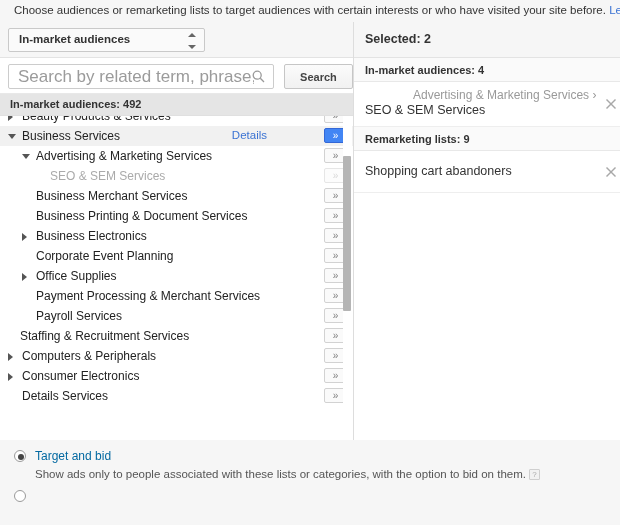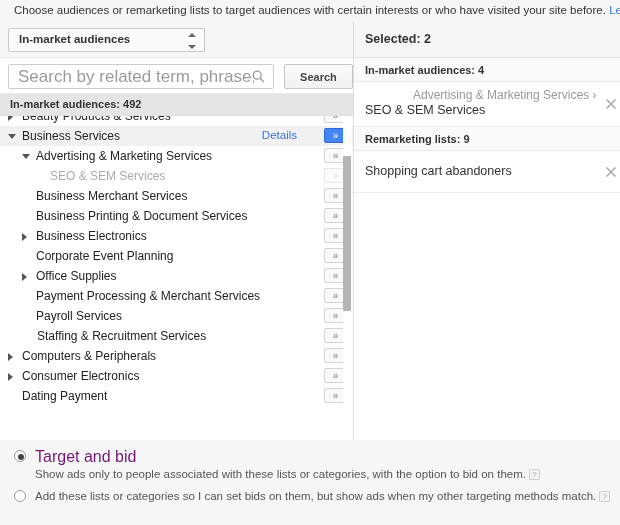--- a/index.html
+++ b/index.html
@@ -159,21 +159,21 @@
     position: absolute;
     width: 9px; height: 9px;
   }
   .arrow i { display: block; width: 0; height: 0; }
   .arrow .right { border-top: 4px solid transparent; border-bottom: 4px solid transparent; border-left: 5px solid #555; margin-top: 1px; }
   .arrow .down  { border-left: 4px solid transparent; border-right: 4px solid transparent; border-top: 5px solid #555; margin-top: 2px; }
   .row .label { display: block; }
   .row.disabled .label { color: #aaa; }
   .details-link {
     position: absolute;
-    right: 56px; top: 3px;
+    right: 86px; top: 3px;
     font-size: 11.5px;
     color: #3b73d3;
     text-decoration: none;
     cursor: pointer;
   }
   .chev {
     position: absolute;
     right: 6px; top: 2px;
     width: 23px; height: 15px;
     border: 1px solid #d2d2d2;
@@ -267,22 +267,22 @@
   .radio.on::after {
     content: "";
     position: absolute;
     left: 3px; top: 3px;
     width: 6px; height: 6px;
     border-radius: 50%;
     background: #444;
   }
   .opt-title {
     padding-left: 21px;
-    font-size: 16px;
-    color: #701a75;
+    font-size: 12px;
+    color: #0369a1;
     line-height: 15px;
   }
   .opt-desc {
     padding-left: 21px;
     margin-top: 3px;
     font-size: 11.5px;
     color: #555;
     line-height: 14px;
     white-space: nowrap;
   }
@@ -396,39 +396,39 @@
             </div>
             <div class="row">
               <span class="label" style="margin-left: 36px;">Payment Processing &amp; Merchant Services</span>
               <span class="chev">»</span>
             </div>
             <div class="row">
               <span class="label" style="margin-left: 36px;">Payroll Services</span>
               <span class="chev">»</span>
             </div>
             <div class="row">
-              <span class="label" style="margin-left: 37px;">Staffing &amp; Recruitment Services</span>
+              <span class="label" style="margin-left: 20px;">Staffing &amp; Recruitment Services</span>
               <span class="chev">»</span>
             </div>
             <div class="row">
               <span class="arrow" style="left: 8px;">
                 <i class="right"></i>
               </span>
               <span class="label" style="margin-left: 22px;">Computers &amp; Peripherals</span>
               <span class="chev">»</span>
             </div>
             <div class="row">
               <span class="arrow" style="left: 8px;">
                 <i class="right"></i>
               </span>
               <span class="label" style="margin-left: 22px;">Consumer Electronics</span>
               <span class="chev">»</span>
             </div>
             <div class="row">
-              <span class="label" style="margin-left: 22px;">Dating Payment</span>
+              <span class="label" style="margin-left: 22px;">Details Services</span>
               <span class="chev">»</span>
             </div>
           </div>
         <div class="vscroll">
           <div class="vthumb" style="top:40px;height:155px;"></div>
         </div>
       </div>
     </div>
 
     <div class="right-col">
@@ -462,18 +462,17 @@
 
   <div class="bottom">
     <div id="opts">
         <div class="opt">
           <span class="radio on"></span>
           <div class="opt-title">Target and bid</div>
           <div class="opt-desc"><span>Show ads only to people associated with these lists or categories, with the option to bid on them.</span><span class="qm">?</span></div>
         </div>
         <div class="opt">
           <span class="radio"></span>
-          <div class="opt-desc"><span>Add these lists or categories so I can set bids on them, but show ads when my other targeting methods match.</span><span class="qm">?</span></div>
         </div>
       </div>
   </div>
 
 </div>
 
 </body></html>

